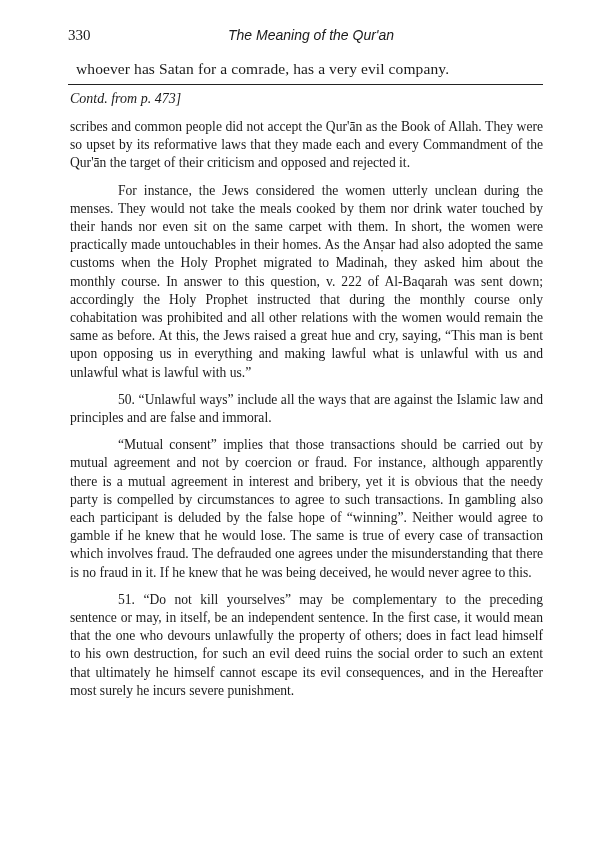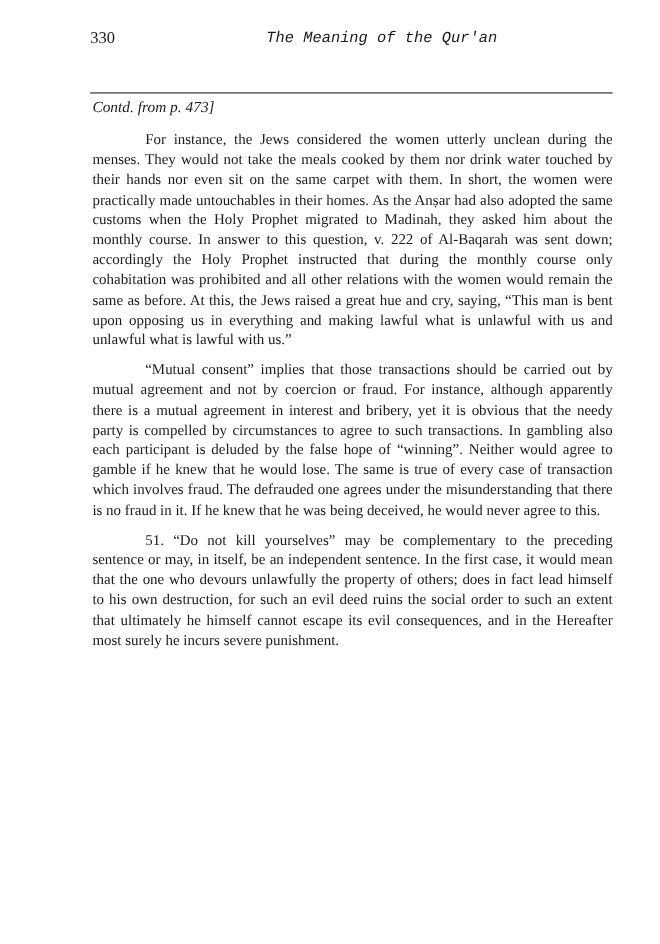--- a/index.html
+++ b/index.html
@@ -10,21 +10,21 @@
     body {
       width: 600px;
       height: 858px;
       position: relative;
       overflow: hidden;
       font-family: "Liberation Serif", "DejaVu Serif", serif;
       color: #1a1a1a;
     }
     .page {
       position: absolute;
-      left: 18px; top: 0;
+      left: 4px; top: 0;
       width: 552px;
       height: 858px;
     }
     .running-head {
       position: absolute;
       top: 27px;
       left: 64px;
       width: 474px;
       height: 20px;
       font-size: 15px;
@@ -33,21 +33,21 @@
       position: absolute;
       left: 0;
       top: 0;
       font-weight: normal;
     }
     .book-title {
       position: absolute;
       left: 160px;
       top: 0;
       font-style: italic;
-      font-family: Liberation Mono, monospace;
+      font-family: Liberation Sans, sans-serif;
       font-size: 14px;
     }
     .verse-tail {
       position: absolute;
       top: 60px;
       left: 72px;
       font-size: 15.5px;
       letter-spacing: 0.1px;
     }
     .rule {
@@ -83,23 +83,26 @@
   </style>
 </head>
 <body>
 
 <div class="page">
   <div class="running-head">
     <span class="page-number">330</span>
     <span class="book-title">The Meaning of the Qur'an</span>
   </div>
 
+  <div class="verse-tail">whoever has Satan for a comrade, has a very evil company.</div>
 
   <div class="rule"></div>
 
   <div class="contd">Contd. from p. 473]</div>
 
   <div class="body-text">
+    <p class="para">scribes and common people did not accept the Qur'ān as the Book of Allah. They were so upset by its reformative laws that they made each and every Commandment of the Qur'ān the target of their criticism and opposed and rejected it.</p>
     <p class="para indent">For instance, the Jews considered the women utterly unclean during the menses. They would not take the meals cooked by them nor drink water touched by their hands nor even sit on the same carpet with them. In short, the women were practically made untouchables in their homes. As the Anṣar had also adopted the same customs when the Holy Prophet migrated to Madinah, they asked him about the monthly course. In answer to this question, v. 222 of Al-Baqarah was sent down; accordingly the Holy Prophet instructed that during the monthly course only cohabitation was prohibited and all other relations with the women would remain the same as before. At this, the Jews raised a great hue and cry, saying, “This man is bent upon opposing us in everything and making lawful what is unlawful with us and unlawful what is lawful with us.”</p>
+    <p class="para indent">50. “Unlawful ways” include all the ways that are against the Islamic law and principles and are false and immoral.</p>
     <p class="para indent">“Mutual consent” implies that those transactions should be carried out by mutual agreement and not by coercion or fraud. For instance, although apparently there is a mutual agreement in interest and bribery, yet it is obvious that the needy party is compelled by circumstances to agree to such transactions. In gambling also each participant is deluded by the false hope of “winning”. Neither would agree to gamble if he knew that he would lose. The same is true of every case of transaction which involves fraud. The defrauded one agrees under the misunderstanding that there is no fraud in it. If he knew that he was being deceived, he would never agree to this.</p>
     <p class="para indent">51. “Do not kill yourselves” may be complementary to the preceding sentence or may, in itself, be an independent sentence. In the first case, it would mean that the one who devours unlawfully the property of others; does in fact lead himself to his own destruction, for such an evil deed ruins the social order to such an extent that ultimately he himself cannot escape its evil consequences, and in the Hereafter most surely he incurs severe punishment.</p>
   </div>
 </div>
 
 </body></html>

